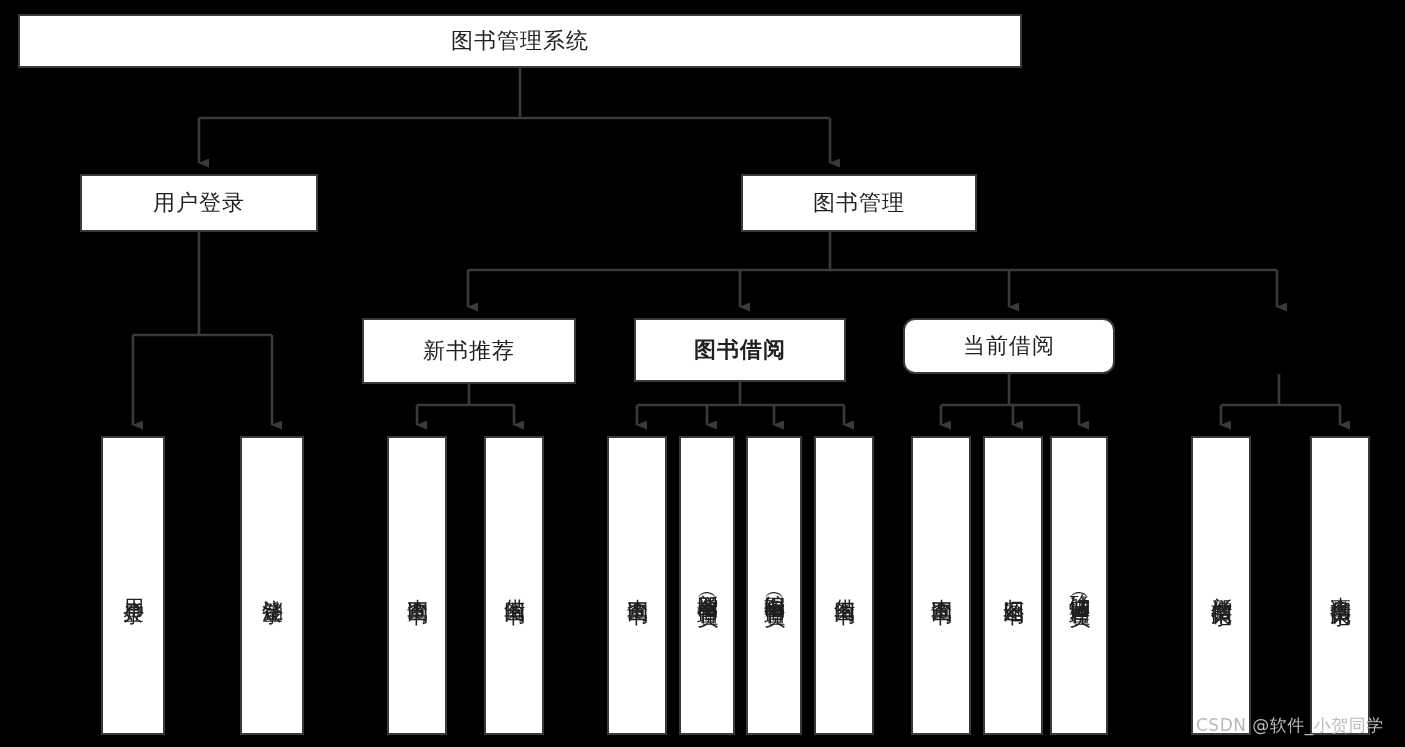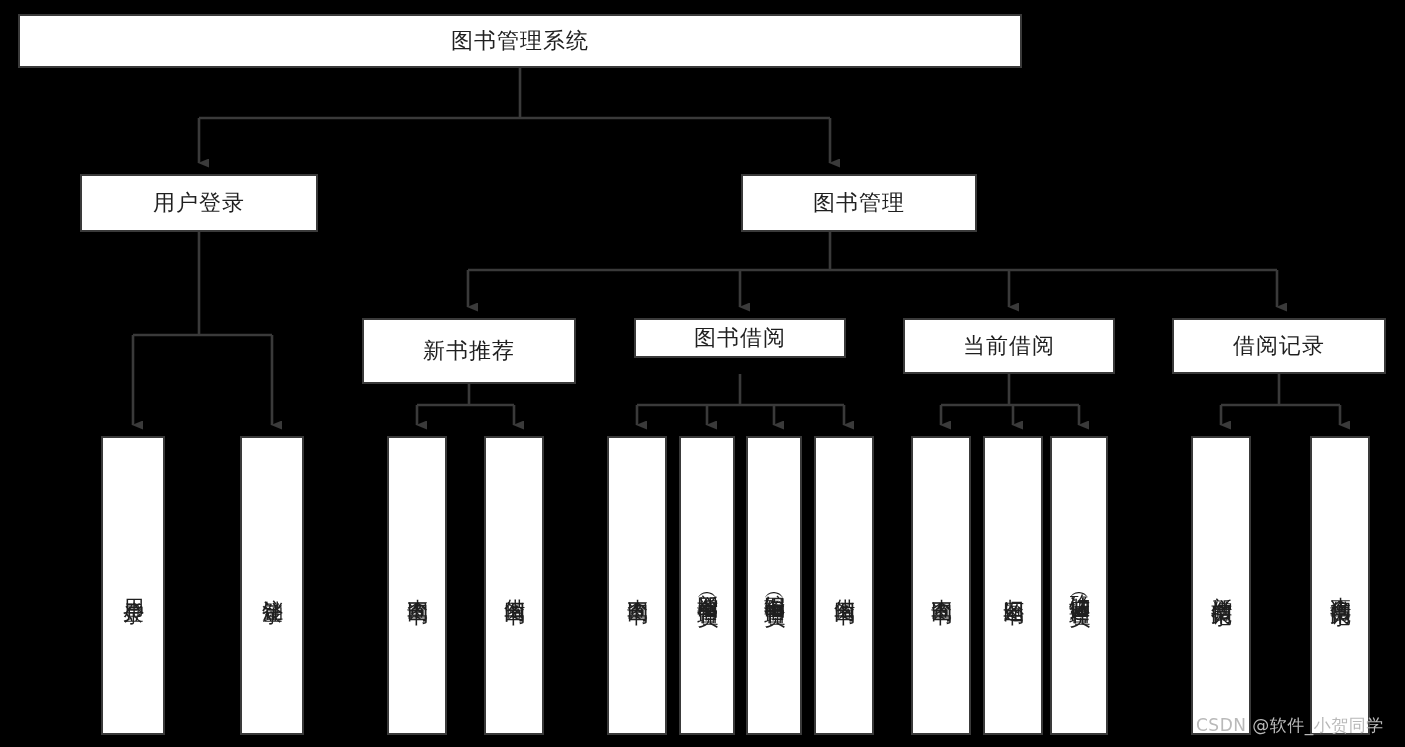--- a/index.html
+++ b/index.html
@@ -118,28 +118,25 @@
   <div class="node branch" id="node-l1-0" style="left: 80px; top: 174px; width: 238px; height: 58px;">
     <span class="h-label">用户登录</span>
   </div>
   <div class="node branch" id="node-l1-1" style="left: 712px; top: 174px; width: 236px; height: 58px; margin-left: 29px;">
     <span class="h-label">图书管理</span>
   </div>
 
   <div class="node branch" id="node-l2-0" style="left: 362px; top: 318px; width: 214px; height: 66px;">
     <span class="h-label">新书推荐</span>
   </div>
-  <div class="node branch" id="node-l2-1" style="left: 634px; top: 318px; width: 212px; height: 40px;">
+  <div class="node branch" id="node-l2-1" style="left: 634px; top: 318px; width: 212px; height: 64px; font-weight: bold;">
     <span class="h-label">图书借阅</span>
   </div>
-  <div class="node branch" id="node-l2-2" style="left: 903px; top: 318px; width: 212px; height: 56px;">
+  <div class="node branch" id="node-l2-2" style="left: 903px; top: 318px; width: 212px; height: 56px; border-radius: 12px;">
     <span class="h-label">当前借阅</span>
-  </div>
-  <div class="node branch" id="node-l2-3" style="left: 1172px; top: 318px; width: 214px; height: 56px;">
-    <span class="h-label">借阅记录</span>
   </div>
 
   <div class="node leaf" id="node-leaf-0" style="left: 101px; top: 436px; width: 64px; height: 299px;">
     <span class="leaf-label">用户登录</span>
   </div>
   <div class="node leaf" id="node-leaf-1" style="left: 240px; top: 436px; width: 64px; height: 299px;">
     <span class="leaf-label">注销登录</span>
   </div>
   <div class="node leaf" id="node-leaf-2" style="left: 387px; top: 436px; width: 60px; height: 299px;">
     <span class="leaf-label">查询图书</span>

